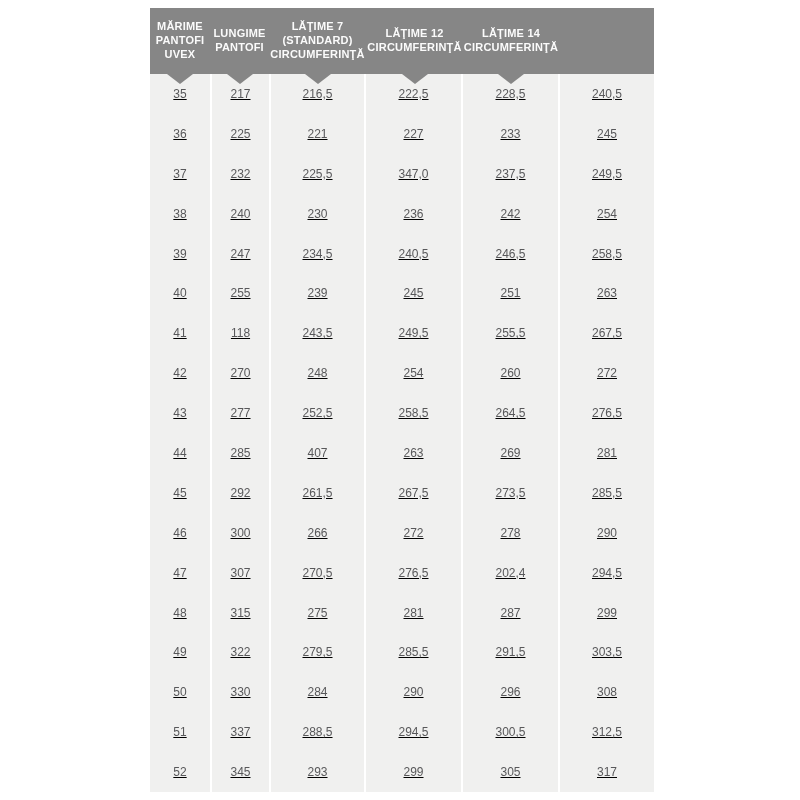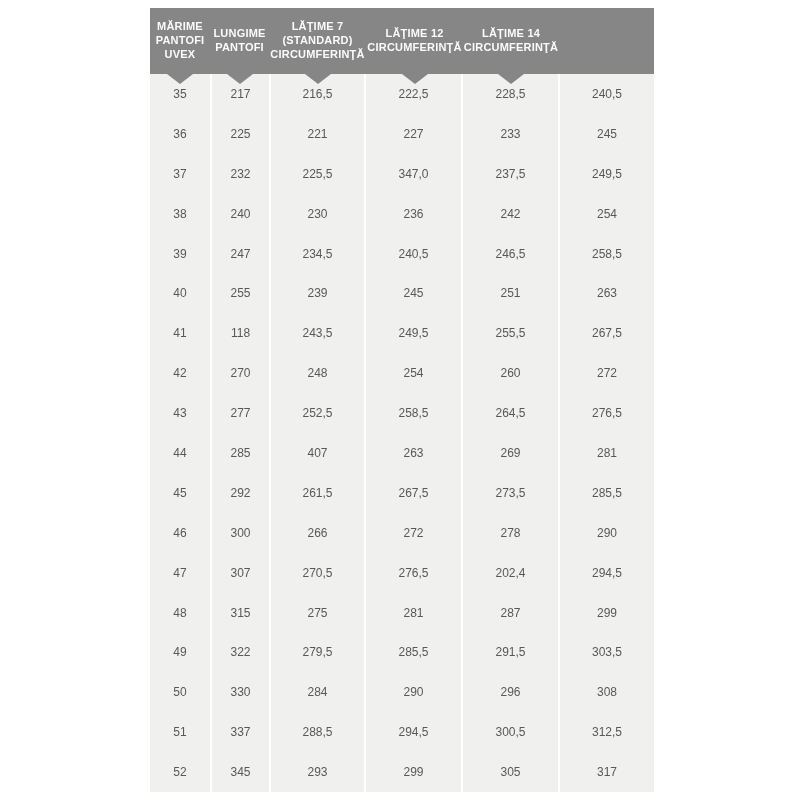--- a/index.html
+++ b/index.html
@@ -18,21 +18,21 @@
   .hcell::after { content:""; position:absolute; left:50%; bottom:-10px;
                   transform:translateX(-50%); width:0; height:0;
                   border-left:13px solid transparent; border-right:13px solid transparent;
                   border-top:10px solid #868686; }
 
   .c0 { width:60px; } .c1 { width:59px; } .c2 { width:95px; }
   .c3 { width:97px; } .c4 { width:97px; } .c5 { width:96px; }
 
   
   .tbody { display:grid; grid-template-columns:60px 59px 95px 97px 97px 96px;
-           grid-auto-rows:39.9px; position:relative; z-index:1; }
+           grid-auto-rows:39.9px; position:relative; z-index:1;text-decoration:underline; }
   .trow { display:contents; }
   .cell { background:#f0f0ef; display:flex; align-items:center; justify-content:center;
           font-size:12px; color:#58585a; border-left:2px solid #ffffff; }
   .cell.c0 { border-left:none; }
 </style>
 </head>
 <body>
 
 <div class="stage">
   <div class="size-table">

